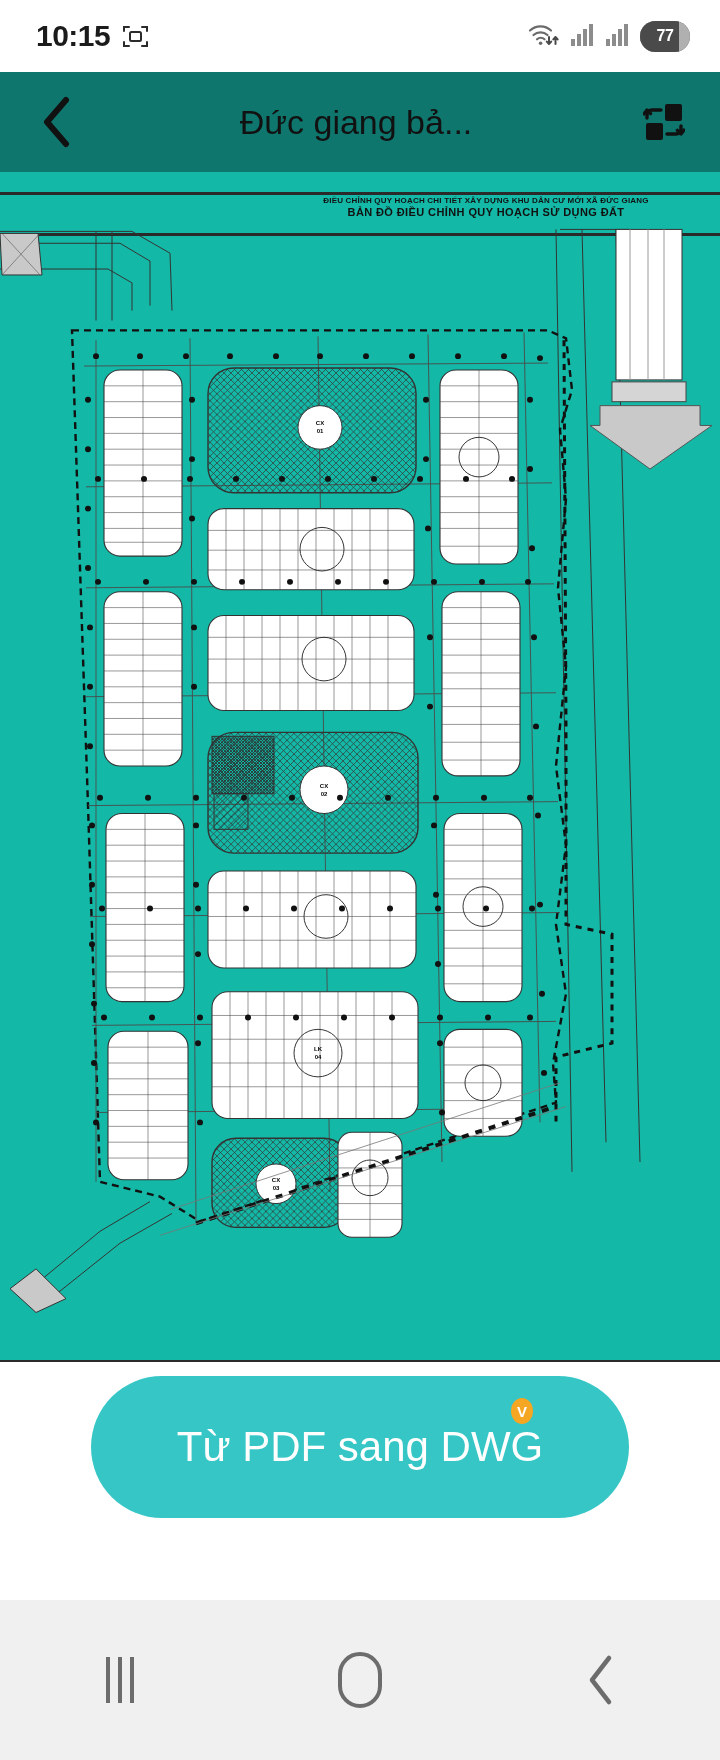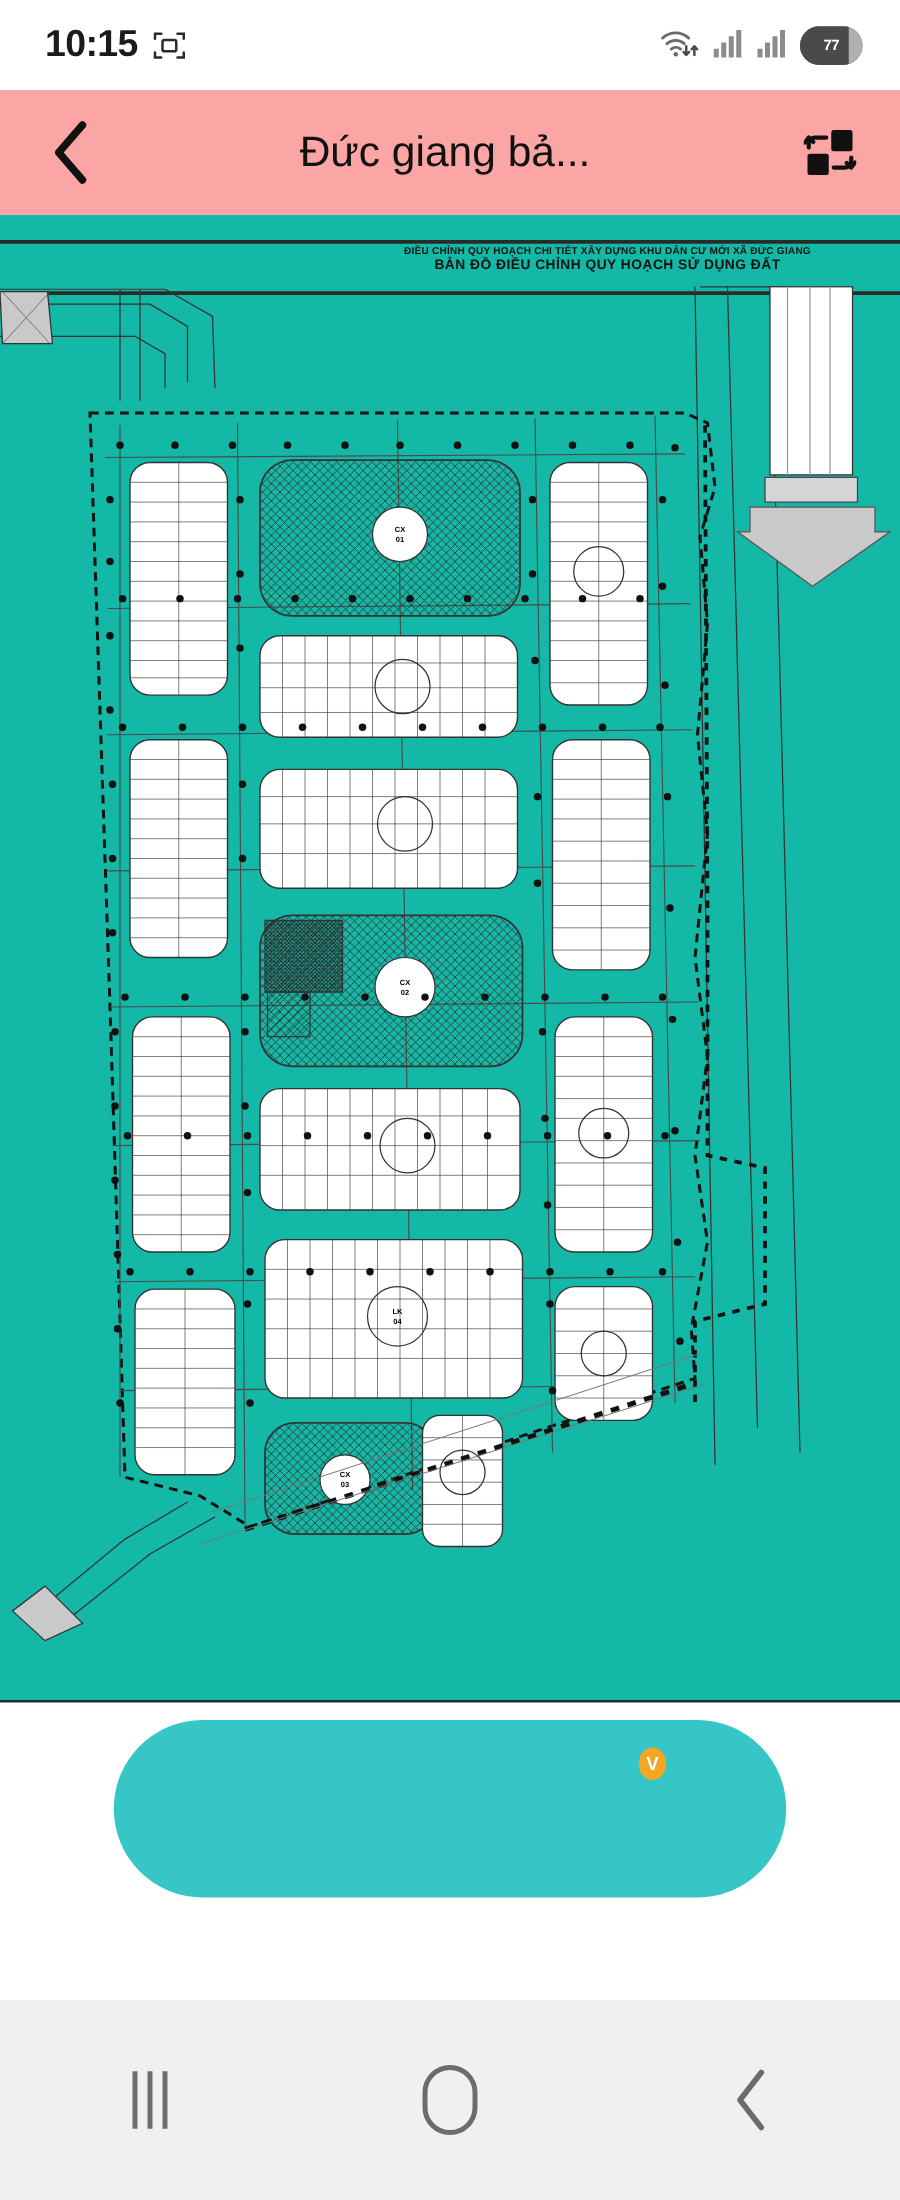--- a/index.html
+++ b/index.html
@@ -28,39 +28,39 @@
   .sb-clock { font-size: 30px; font-weight: 600; color: #1b1b1b; letter-spacing: -0.5px; }
   .sb-icon-shot {
     width: 27px; height: 25px; position: relative;
   }
   .sb-icon-shot svg { display:block; }
   .sb-right { display: flex; align-items: center; gap: 9px; }
   .battery {
     width: 50px; height: 31px; border-radius: 16px;
     background: #4a4a4a; color: #fff;
     display: flex; align-items: center; justify-content: center;
-    font-size: 12px; font-weight: 700; letter-spacing: -0.5px;
+    font-size: 16px; font-weight: 700; letter-spacing: -0.5px;
     position: relative; overflow: hidden;
   }
   .battery .fill {
     position: absolute; left: 0; top: 0; bottom: 0; width: 77%;
     background: #4a4a4a;
   }
   .battery .bg {
     position: absolute; left:0; top:0; right:0; bottom:0;
     background: #b0b0b0;
   }
   .battery span { position: relative; z-index: 3; }
 
   
   .appbar {
     height: 100px; flex: 0 0 100px;
     display: flex; align-items: center;
     padding: 0 30px 0 28px;
-    background: #fca5a5;
+    background: #0f766e;
     gap: 48px;
   }
   .back-btn {
     width: 56px; height: 56px;
     display: flex; align-items: center; justify-content: center;
     cursor: pointer;
   }
   .appbar-title {
     flex: 1; text-align: center;
     font-size: 34px; color: #111;
@@ -555,20 +555,21 @@
           <rect x="612" y="212" width="74" height="20" fill="#d5d5d5" stroke="#444"></rect>
           <polygon points="600,236 700,236 700,256 712,256 650,300 590,256 600,256" fill="#c9c9c9" stroke="#555"></polygon>
         </g>
       </svg>
     </div>
 
   </div>
 
   <div class="cta-wrap">
     <button class="cta-btn">
+      <span>Từ PDF sang DWG</span>
       <span class="cta-badge">V</span>
     </button>
   </div>
 
   <div class="navbar">
     <div class="nav-item">
       <span class="nav-recents">
           <i></i>
           <i></i>
           <i></i>

